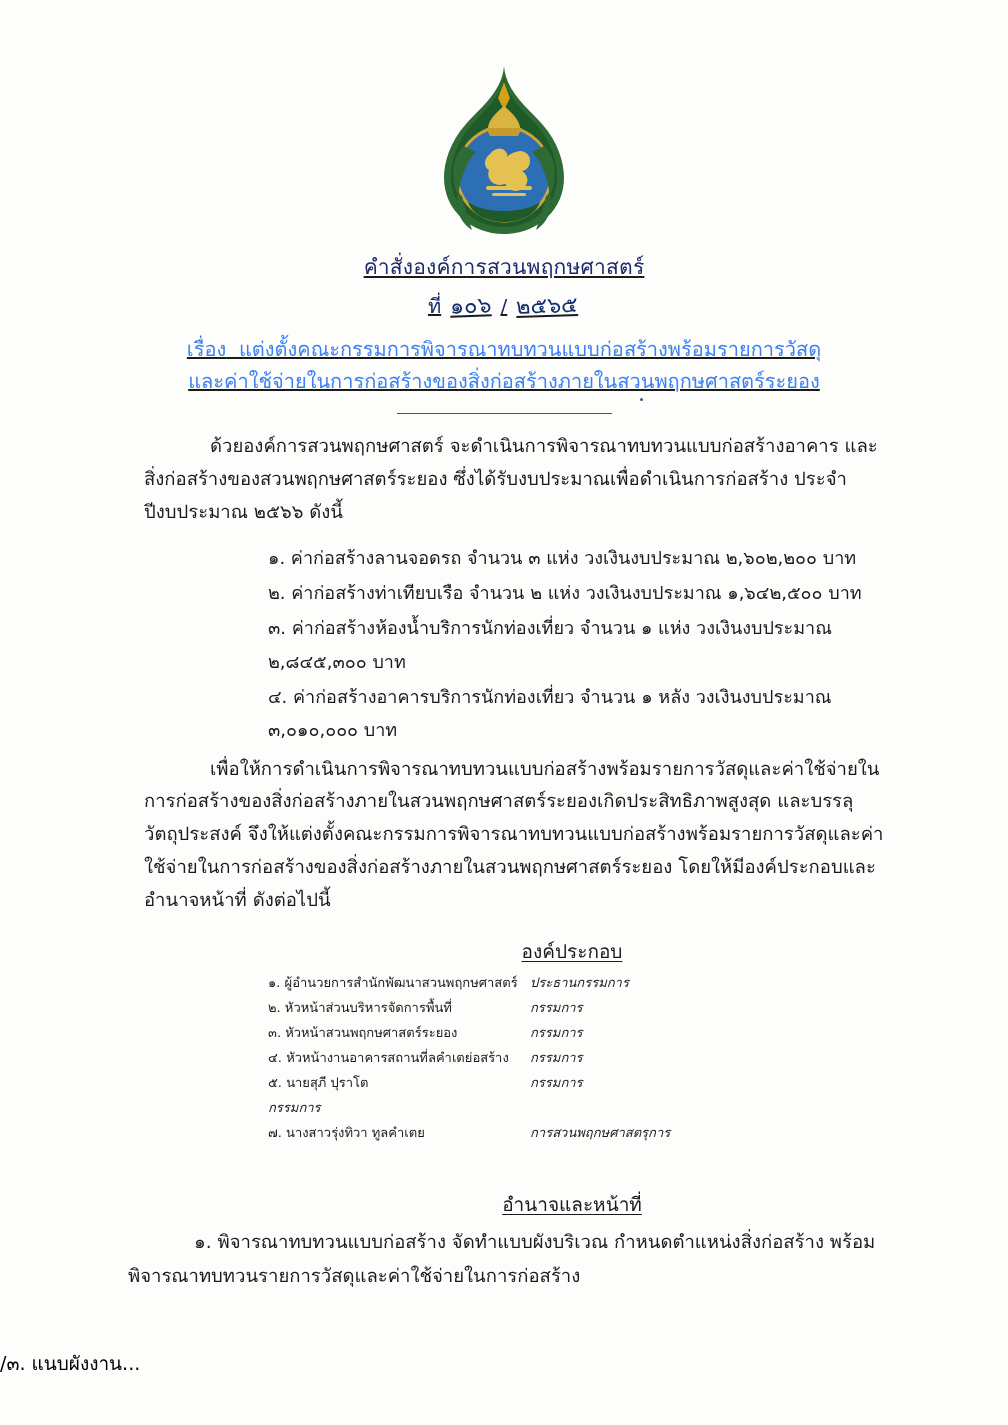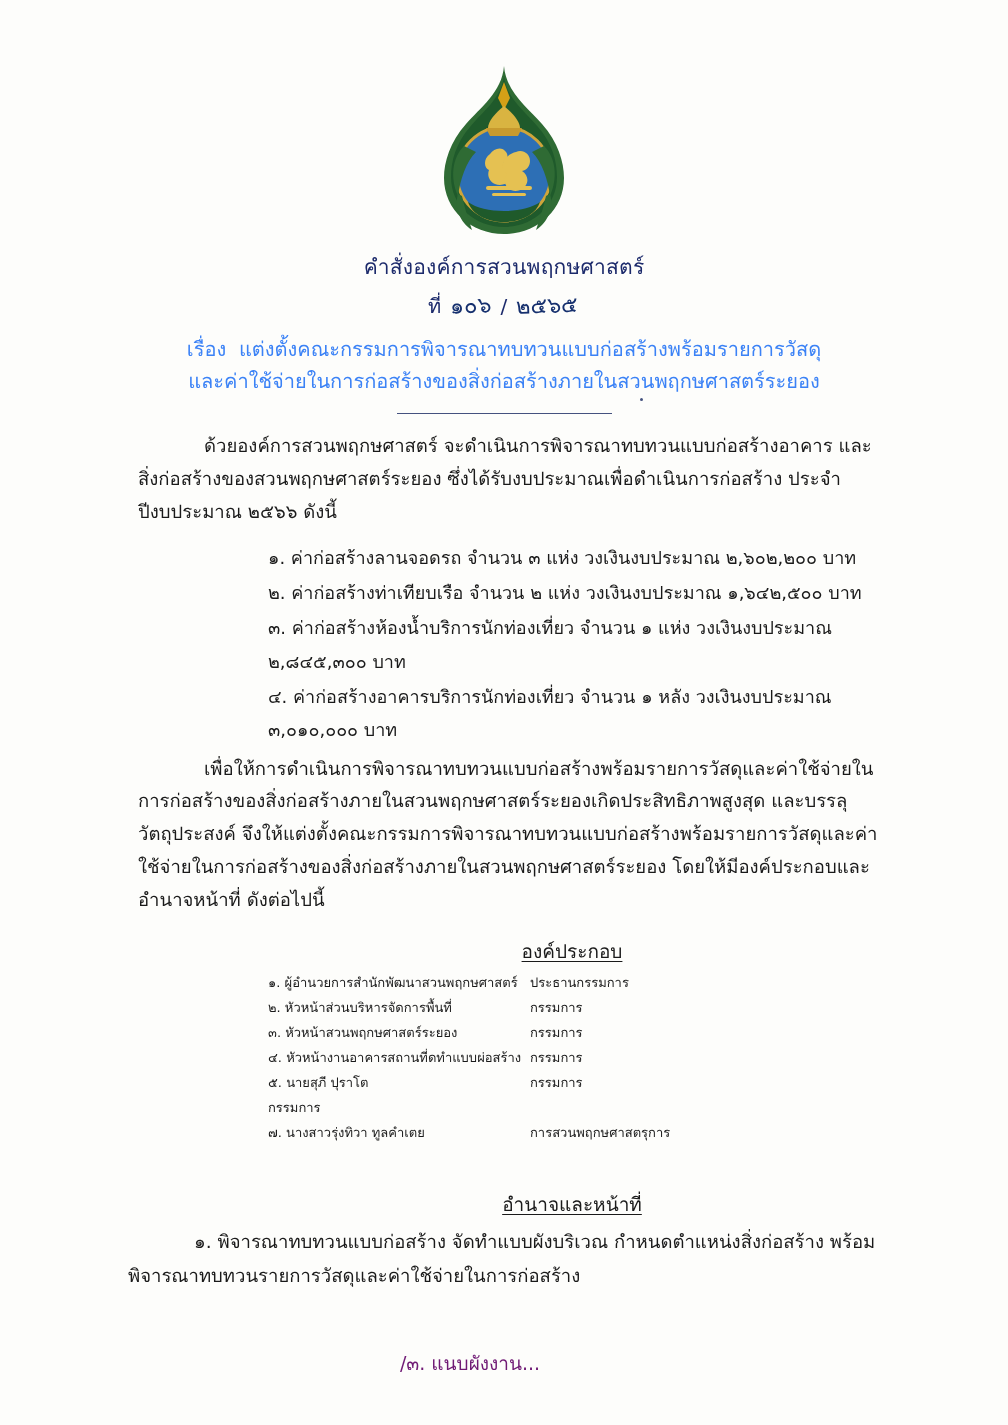--- a/index.html
+++ b/index.html
@@ -37,20 +37,21 @@
   }
   .emblem svg { display: block; }
 
   
   .header {
     position: absolute;
     top: 252px;
     left: 0;
     width: 100%;
     text-align: center;
+    text-decoration: underline;
   }
   .doc-title {
     font-size: 21px;
     letter-spacing: .2px;
     color: #1c2a6b;
     line-height: 1.5;
   }
   .doc-number {
     margin-top: 4px;
     font-size: 20px;
@@ -94,21 +95,21 @@
   .body {
     position: absolute;
     top: 430px;
     left: 128px;
     width: 760px;
     font-size: 18.5px;
     line-height: 1.78;
     color: #1a1a1a;
   }
   .para {
-    margin: 0 0 6px 10px;
+    margin: 0 0 6px 16px;
     text-indent: 0;
   }
   .para.indent { text-indent: 66px; }
 
   .budget-list {
     margin: 12px 0 6px 0;
     padding: 0;
     list-style: none;
   }
   .budget-list li {
@@ -132,42 +133,42 @@
     padding: 0;
     list-style: none;
   }
   .members li {
     display: flex;
     font-size: 13px;
     line-height: 1.92;
     padding-left: 140px;
   }
   .members .m-name { width: 262px; flex: none; }
-  .members .m-role { flex: 1; }
+  .members .m-role { flex: 1; font-style: italic; }
 
   .duties {
     margin: 4px 0 0 0;
     padding: 0;
     list-style: none;
   }
   .duties li {
     margin-bottom: 2px;
     font-size: 18.5px;
     line-height: 1.82;
     text-indent: 66px;
   }
 
   .footer-note {
     position: absolute;
     top: 1348px;
     left: 0;
     width: 940px;
-    text-align: center;
+    text-align: left;
     font-size: 19px;
-    color: #701a75;
+    color: #000000;
   }
 </style>
 </head>
 <body>
 
 <div class="page">
 
   <div class="emblem-wrap">
     <div class="emblem">
       <svg width="160" height="185" viewBox="0 0 160 185" xmlns="http://www.w3.org/2000/svg">
@@ -237,21 +238,21 @@
       </li>
       <li>
         <span class="m-name"><span>๒.</span>&nbsp;<span>หัวหน้าส่วนบริหารจัดการพื้นที่</span></span>
         <span class="m-role">กรรมการ</span>
       </li>
       <li>
         <span class="m-name"><span>๓.</span>&nbsp;<span>หัวหน้าสวนพฤกษศาสตร์ระยอง</span></span>
         <span class="m-role">กรรมการ</span>
       </li>
       <li>
-        <span class="m-name"><span>๔.</span>&nbsp;<span>หัวหน้างานอาคารสถานที่ดทำแบบผ่อสร้าง</span></span>
+        <span class="m-name"><span>๔.</span>&nbsp;<span>หัวหน้างานอาคารสถานที่ลคำเตย่อสร้าง</span></span>
         <span class="m-role">กรรมการ</span>
       </li>
       <li>
         <span class="m-name"><span>๕.</span>&nbsp;<span>นายสุภี  ปุราโต</span></span>
         <span class="m-role">กรรมการ</span>
       </li>
       <li>
         <span class="m-role">กรรมการ</span>
       </li>
       <li>

